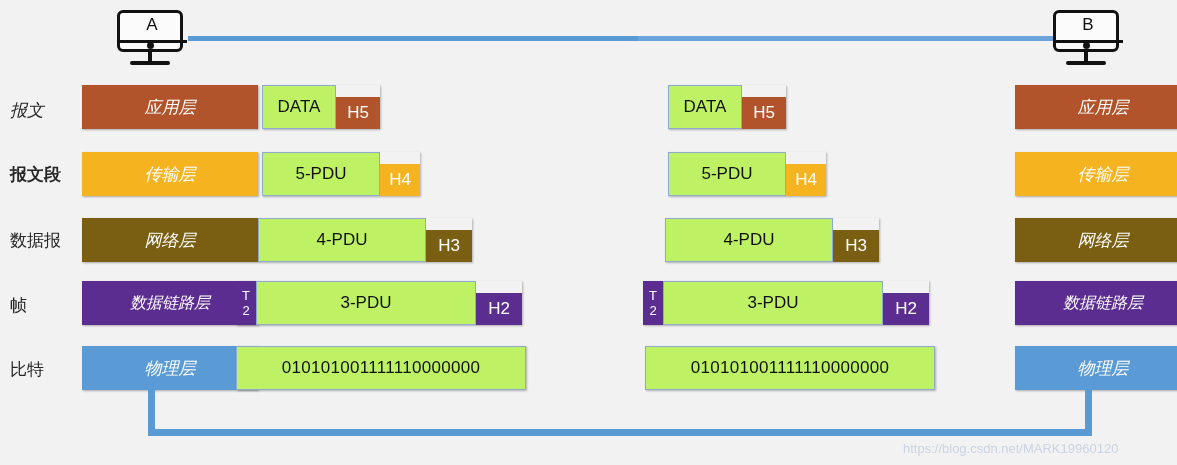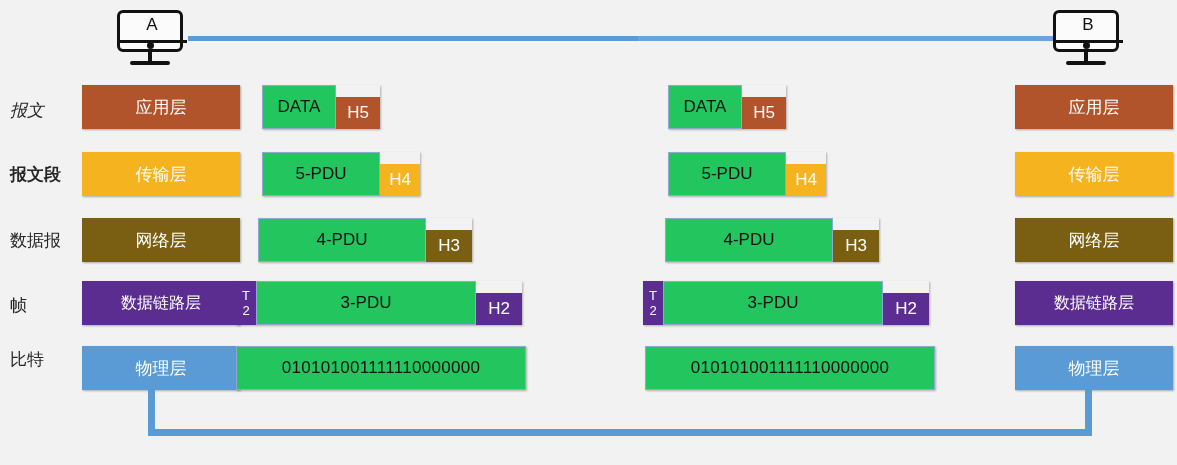--- a/index.html
+++ b/index.html
@@ -99,42 +99,43 @@
     font-size: 17px;
     color: #262626;
     font-family: "DejaVu Sans", sans-serif;
     white-space: nowrap;
   }
 
   
   .layer-box {
     position: absolute;
     left: 82px;
-    width: 158px;
+    width: 176px;
     display: flex;
     align-items: center;
     justify-content: center;
     font-size: 17px;
     color: #ffffff;
     font-family: "DejaVu Sans", sans-serif;
     box-sizing: border-box;
     box-shadow: 1px 1px 2px rgba(0,0,0,0.30);
+    font-style: italic;
   }
   .layer-box.right { left: 1015px; }
 
   
   .pdu {
     position: absolute;
     display: flex;
     box-sizing: border-box;
     box-shadow: 1px 1px 2px rgba(0,0,0,0.28);
   }
   .pdu .payload {
     flex: 1 1 auto;
-    background: #22c55e;
+    background: #bef264;
     border: 1px solid #8faad0;
     display: flex;
     align-items: center;
     justify-content: center;
     font-size: 17px;
     color: #111111;
     box-sizing: border-box;
     white-space: nowrap;
   }
   .pdu .hdr {
@@ -257,28 +258,29 @@
   <div class="pdu" style="left:643px; top:281px; width:286px; height:44px;">
     <div class="trailer" style="width:20px; background:#5b2d90;">
       <span>T</span>
       <span>2</span>
     </div>
     <div class="payload">3-PDU</div>
     <div class="hdr" style="width:46px; background:#5b2d90;">H2</div>
   </div>
   <div class="layer-box right" style="top:281px; height:44px; background:#5b2d90; font-size:16px;">数据链路层</div>
 
-  <div class="row-label" style="top:348px;">比特</div>
+  <div class="row-label" style="top:358px;">比特</div>
   <div class="layer-box" style="top:346px; height:44px; background:#5b9bd5;">物理层</div>
   <div class="pdu" style="left:236px; top:346px; width:290px; height:44px;">
     <div class="payload bits">010101001111110000000</div>
   </div>
   <div class="pdu" style="left:645px; top:346px; width:290px; height:44px;">
     <div class="payload bits">010101001111110000000</div>
   </div>
   <div class="layer-box right" style="top:346px; height:44px; background:#5b9bd5;">物理层</div>
 
   <div class="ulink" style="left:148px; top:390px; width:7px; height:46px;"></div>
   <div class="ulink" style="left:148px; top:429px; width:944px; height:7px;"></div>
   <div class="ulink" style="left:1085px; top:390px; width:7px; height:46px;"></div>
 
+  <div class="watermark" style="left:903px; top:441px;">https://blog.csdn.net/MARK19960120</div>
 
 </div>
 
 </body></html>

